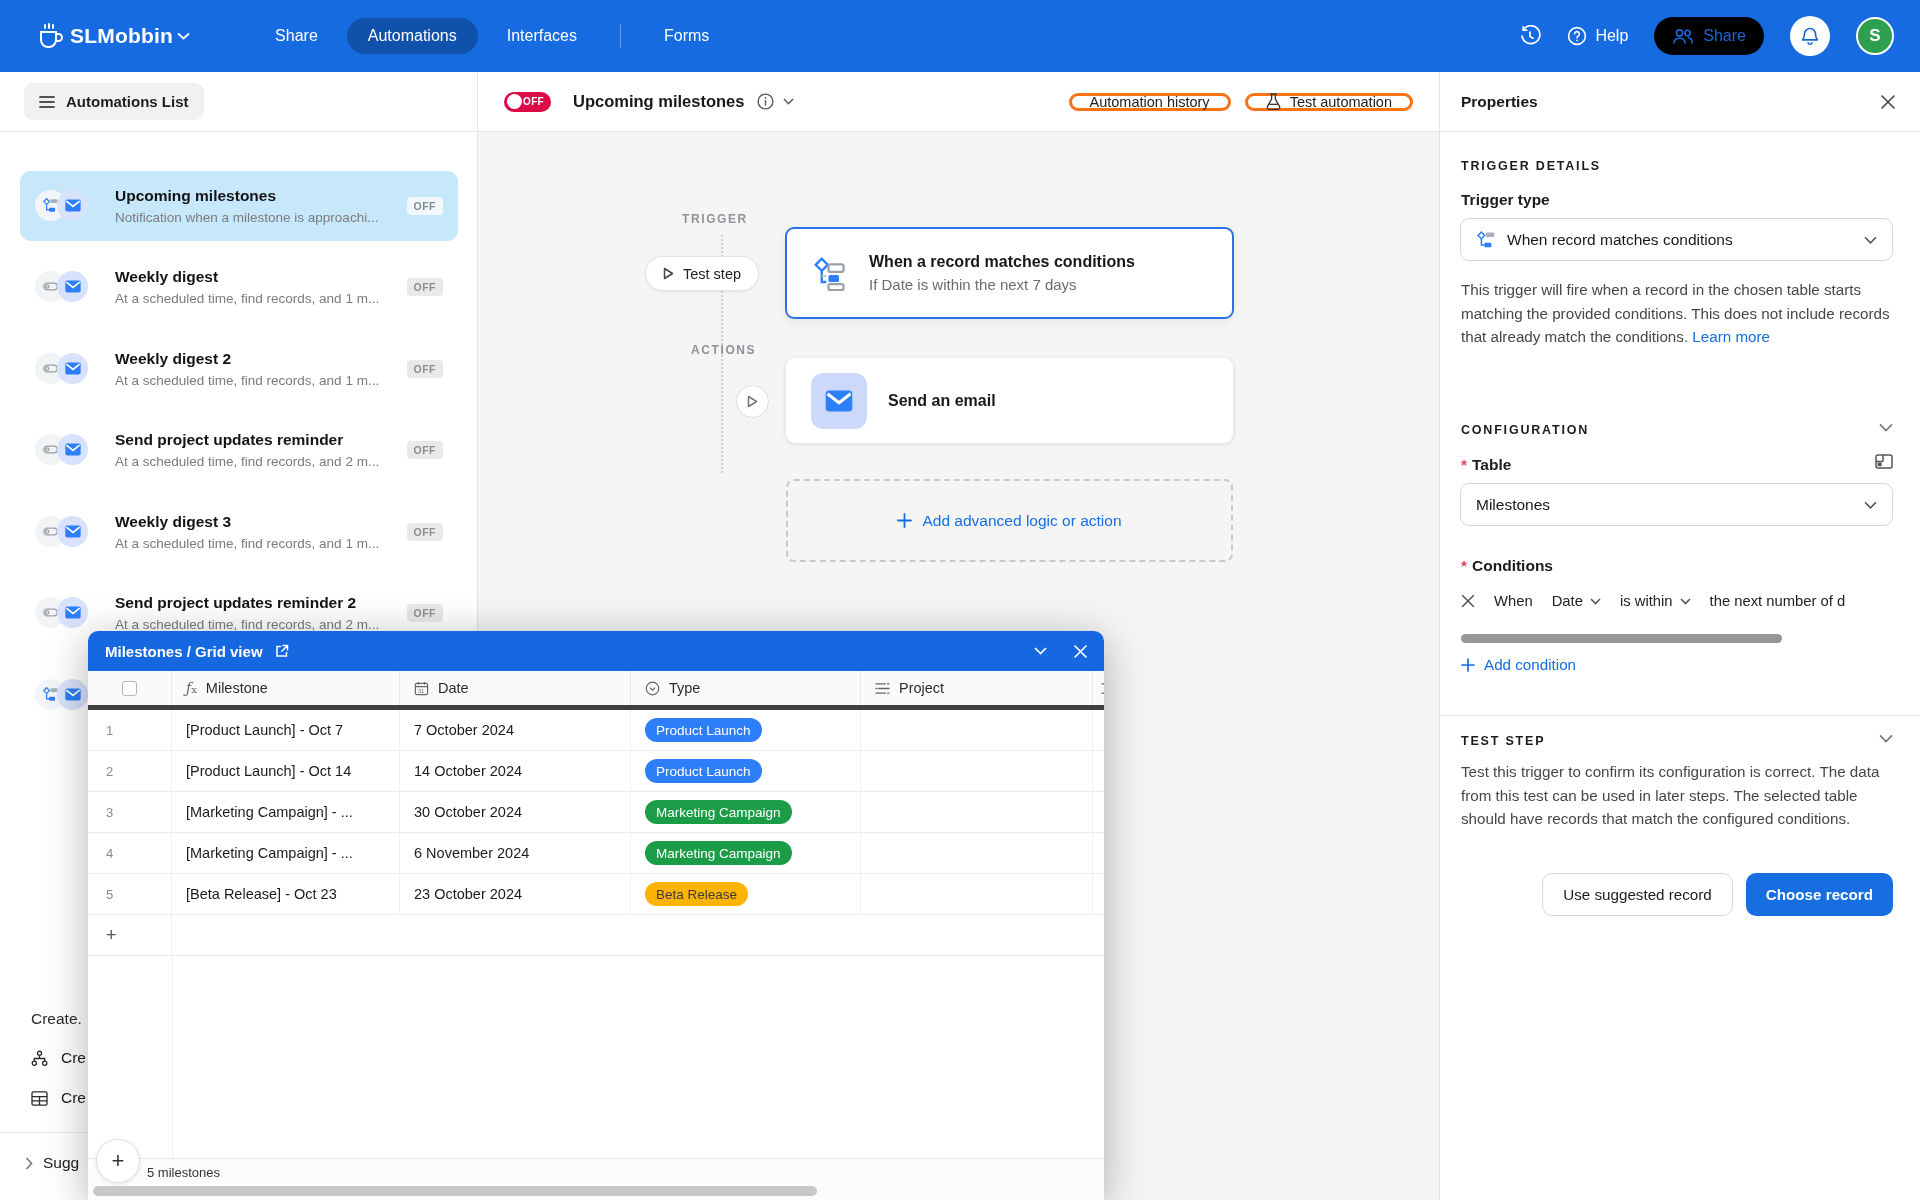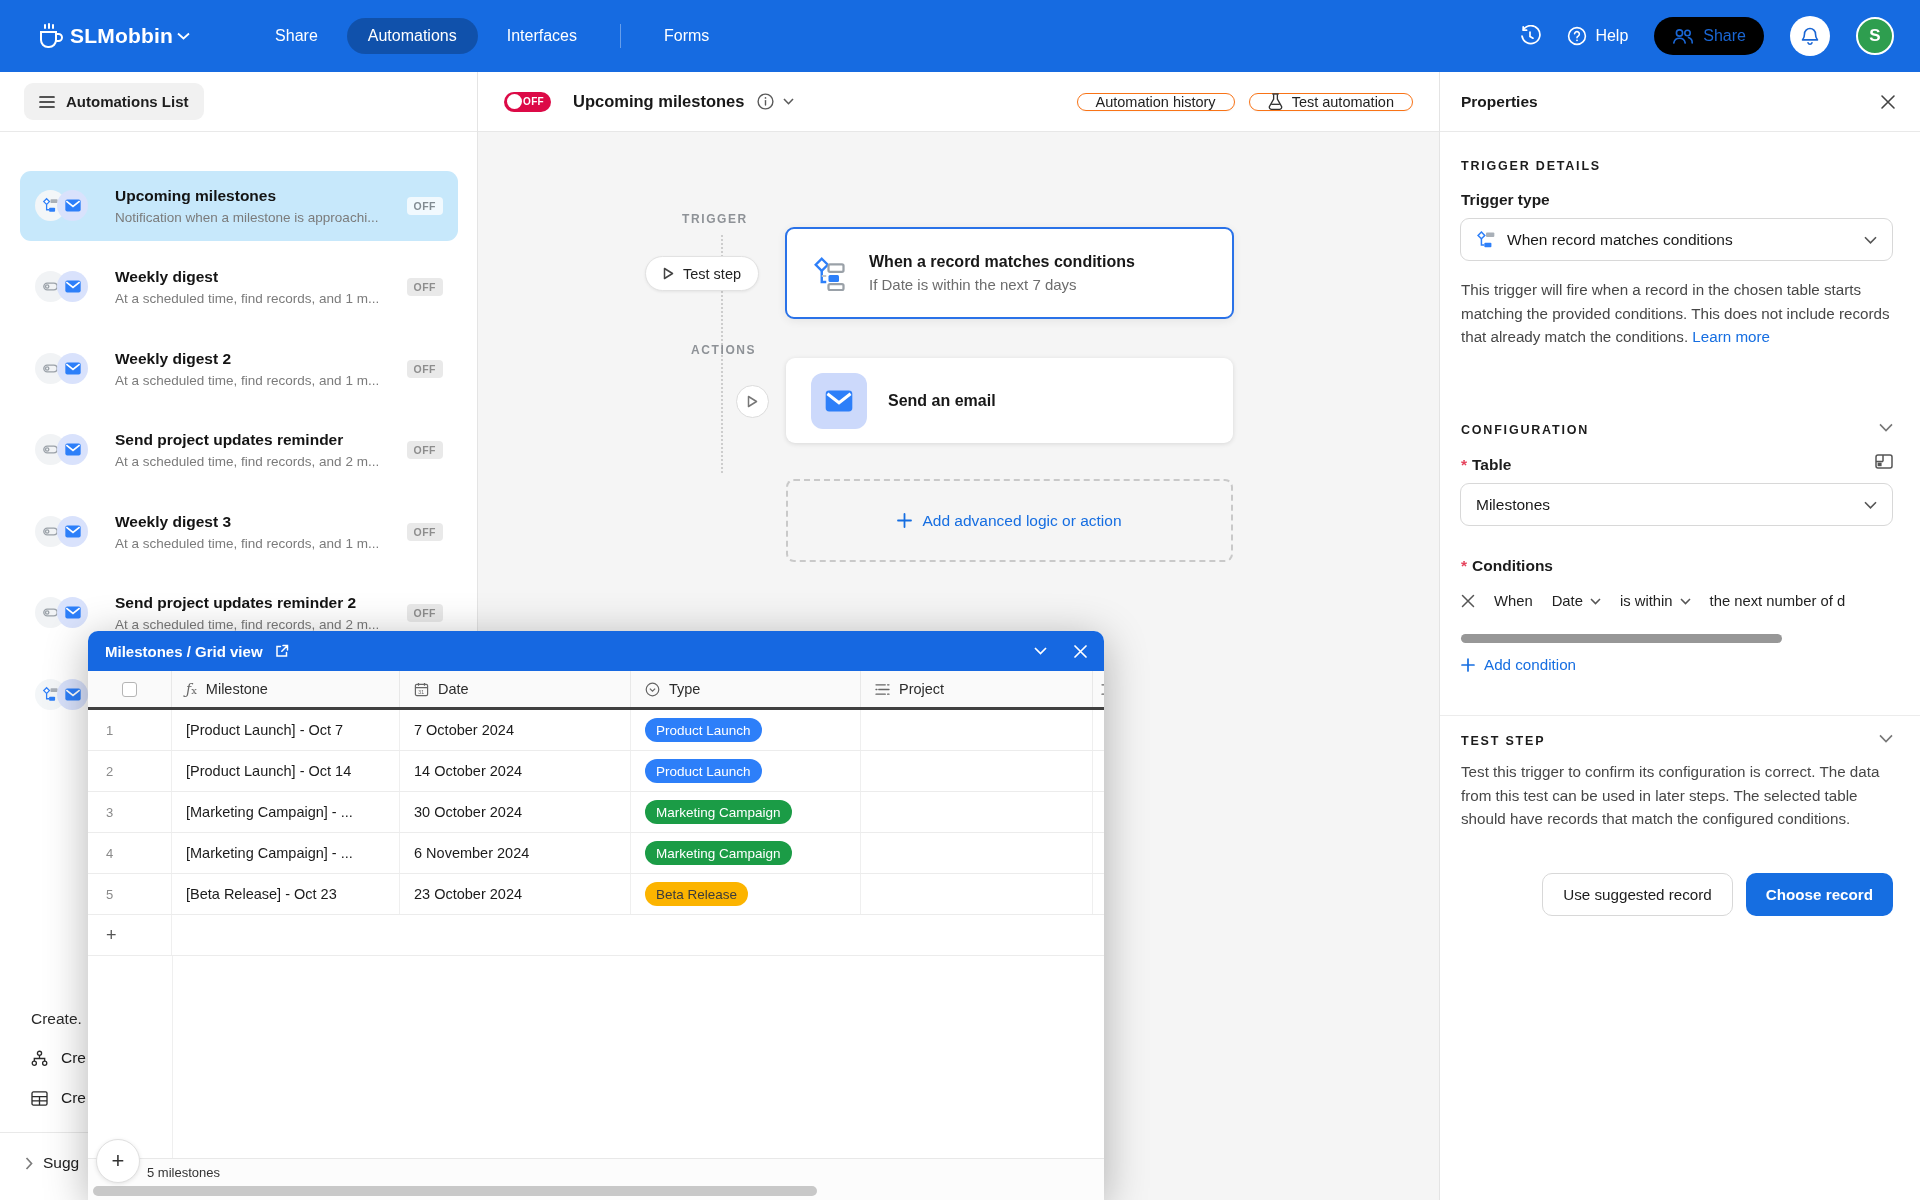--- a/index.html
+++ b/index.html
@@ -42,21 +42,21 @@
   .side-divider { position:absolute; left:0; right:0; height:1px; background:#e9e9e9; }
 
   
   .canvas { position:absolute; top:72px; left:478px; width:961px; bottom:0; background:#f5f5f5; }
   .canvas-top { height:60px; background:#fff; border-bottom:1px solid #e7e7e7; display:flex; align-items:center; padding:0 26px; }
   .toggle { position:relative; width:47px; height:20px; border-radius:10px; background:#dc0a47; flex:none; cursor:pointer; }
   .toggle-knob { position:absolute; left:2.5px; top:2.5px; width:15px; height:15px; border-radius:50%; background:#fff; }
   .toggle-text { position:absolute; right:7px; top:4px; font-size:10px; font-weight:700; color:#fff; letter-spacing:.3px; }
   .canvas-title { margin-left:22px; font-size:16.5px; font-weight:600; color:#181818; }
   .canvas-top-right { margin-left:auto; display:flex; gap:14px; }
-  .pill-btn { display:flex; align-items:center; gap:9px; height:18px; padding:0 18px; background:#fff; border:1px solid #f97316; border-radius:18px; font-size:14.5px; color:#222; cursor:pointer; box-shadow:0 1px 2px rgba(0,0,0,.04); }
+  .pill-btn { display:flex; align-items:center; gap:9px; height:18px; padding:0 18px; background:#fff; border:3px solid #f97316; border-radius:18px; font-size:14.5px; color:#222; cursor:pointer; box-shadow:0 1px 2px rgba(0,0,0,.04); }
   .flow-section-label { position:absolute; font-size:12px; font-weight:700; letter-spacing:1.6px; color:#8e9297; }
   .dotted-line { position:absolute; left:243px; top:163px; height:238px; width:0; border-left:2px dotted #cdcdcd; }
   .test-step-pill { position:absolute; left:167px; top:184px; display:flex; align-items:center; gap:9px; height:35px; padding:0 17px; background:#fff; border:1px solid #e2e2e2; border-radius:18px; font-size:14.5px; color:#222; box-shadow:0 1px 3px rgba(0,0,0,.07); cursor:pointer; }
   .trigger-card { position:absolute; left:307px; top:155px; width:449px; height:92px; background:#fff; border:2px solid #2a72e8; border-radius:9px; box-shadow:0 2px 10px rgba(0,0,0,.07); display:flex; align-items:center; padding:0 25px; gap:21px; cursor:pointer; }
   .tc-title { font-size:16px; font-weight:600; color:#181818; }
   .tc-sub { font-size:15px; color:#6d6d6d; margin-top:5px; }
   .play-circle { position:absolute; left:258px; top:313px; width:33px; height:33px; border-radius:50%; background:#fff; border:1px solid #dcdcdc; display:flex; align-items:center; justify-content:center; cursor:pointer; }
   .email-card { position:absolute; left:308px; top:286px; width:447px; height:85px; background:#fff; border-radius:9px; box-shadow:0 1px 5px rgba(0,0,0,.12); display:flex; align-items:center; padding:0 25px; gap:21px; cursor:pointer; }
   .email-sq { width:56px; height:56px; border-radius:12px; background:#ccd9fb; display:flex; align-items:center; justify-content:center; }
   .email-title { font-size:16px; font-weight:600; color:#181818; }
@@ -80,21 +80,21 @@
   .props-divider { position:absolute; left:0; right:0; height:1px; background:#ececec; }
   .btn-row { position:absolute; right:27px; display:flex; gap:13px; }
   .btn-outline { height:43px; padding:0 20px; border:1px solid #d8d8d8; border-radius:10px; background:#fff; font-size:15.2px; font-weight:500; color:#1c1c1c; display:flex; align-items:center; cursor:pointer; }
   .btn-primary { height:43px; padding:0 20px; border-radius:10px; background:#166ee1; font-size:15.2px; font-weight:600; color:#fff; display:flex; align-items:center; cursor:pointer; }
 
   
   .modal { position:absolute; left:88px; top:631px; width:1016px; height:569px; background:#fff; border-radius:10px 10px 0 0; box-shadow:0 8px 44px rgba(0,0,0,.30); z-index:50; overflow:hidden; }
   .modal-head { height:40px; background:#1668e1; display:flex; align-items:center; padding:0 17px; color:#fff; }
   .modal-title { font-size:15px; font-weight:600; margin-right:12px; }
   .modal-head-right { margin-left:auto; display:flex; align-items:center; gap:27px; }
-  .grid-head { display:flex; height:39px; background:#fafafa; border-bottom:3px solid #404040; align-items:center; }
+  .grid-head { display:flex; height:39px; background:#fafafa; border-bottom:5px solid #404040; align-items:center; }
   .gh-cell { display:flex; align-items:center; gap:9px; height:100%; border-right:1px solid #e8e8e8; font-size:14.5px; color:#2c2c2c; padding-left:14px; }
   .grid-row { display:flex; height:41px; border-bottom:1px solid #ececec; align-items:center; background:#fff; }
   .gr-cell { display:flex; align-items:center; height:100%; border-right:1px solid #efefef; padding-left:14px; font-size:14.5px; color:#1b1b1b; }
   .c0 { width:84px; justify-content:flex-start; padding-left:18px; color:#8a8a8a; font-size:13px; }
   .c1 { width:228px; } .c2 { width:231px; } .c3 { width:230px; } .c4 { width:232px; }
   .c5 { flex:1; border-right:none; overflow:hidden; padding-left:8px; }
   .gh-cell.c0 { padding-left:0; justify-content:center; }
   .type-pill { display:inline-flex; align-items:center; height:24px; padding:0 11px; border-radius:12px; font-size:13.5px; color:#fff; white-space:nowrap; }
   .pill--blue { background:#2d7ff9; }
   .pill--green { background:#1b9c46; }

